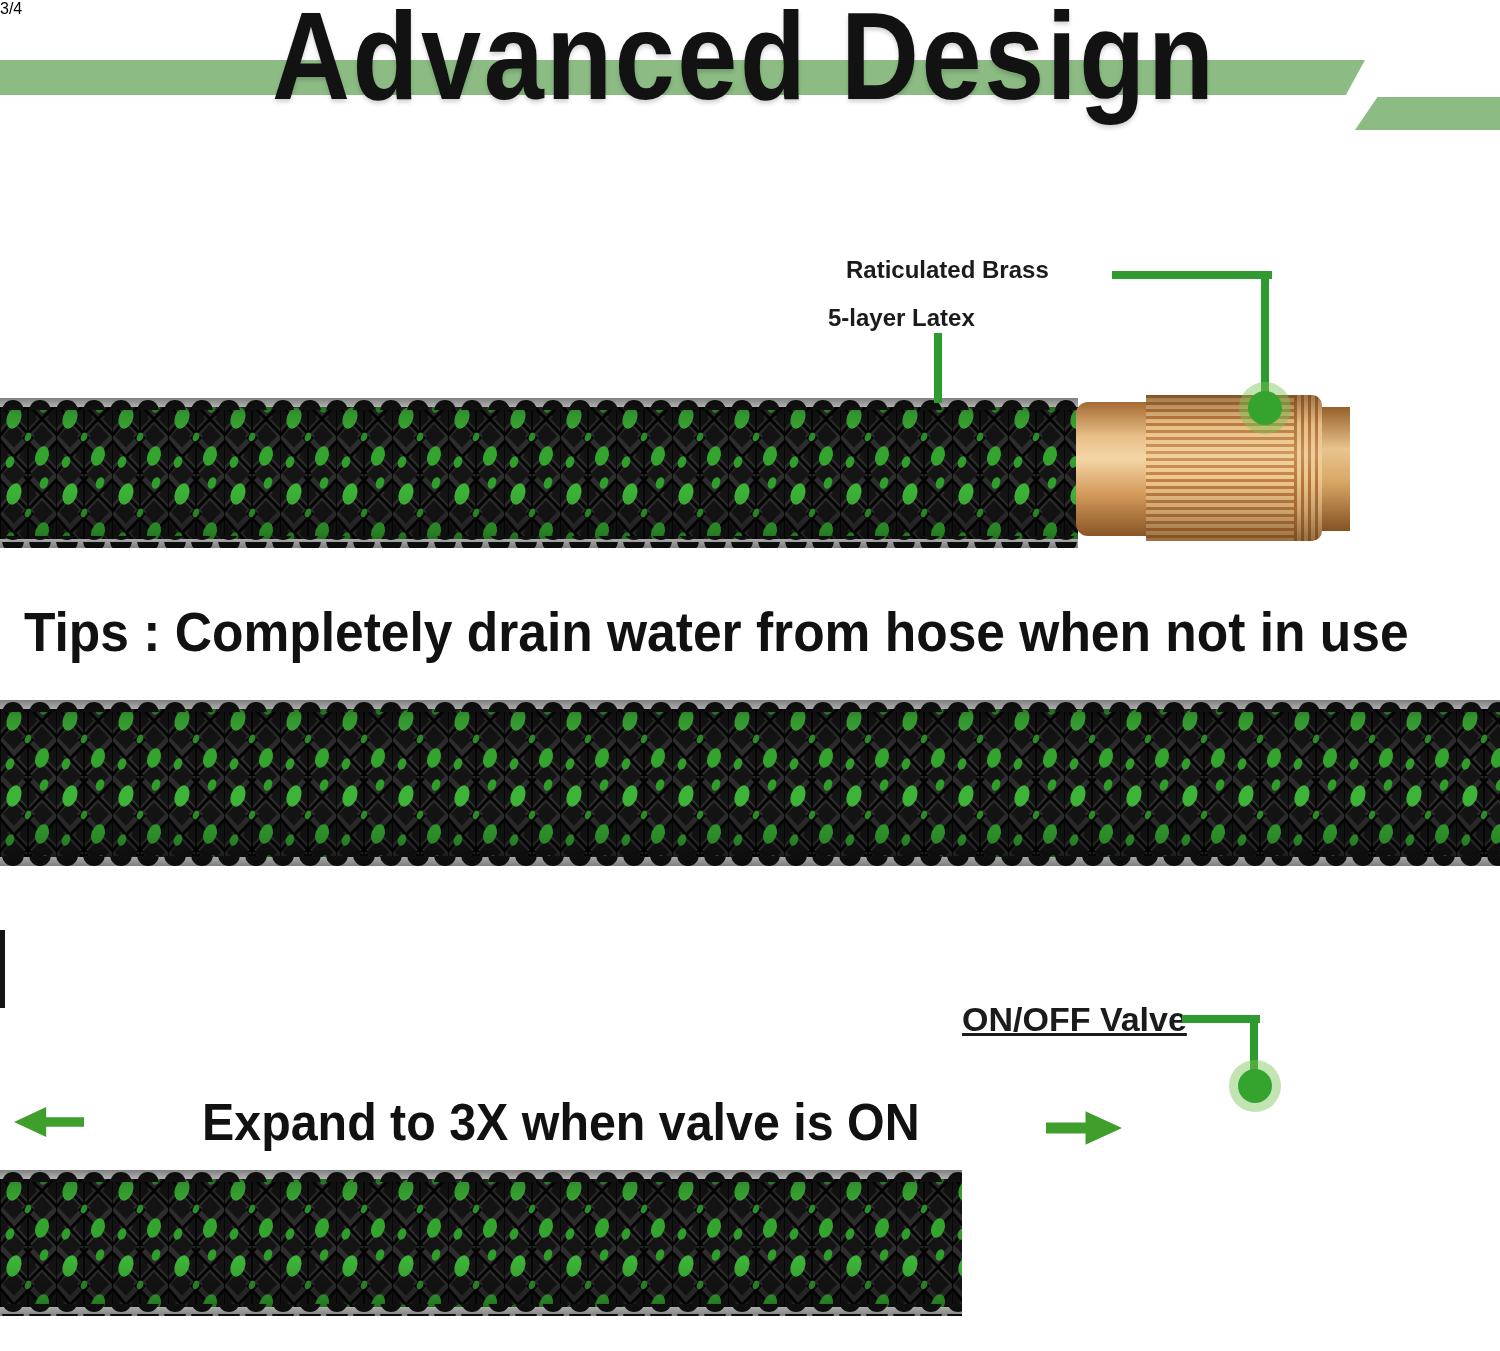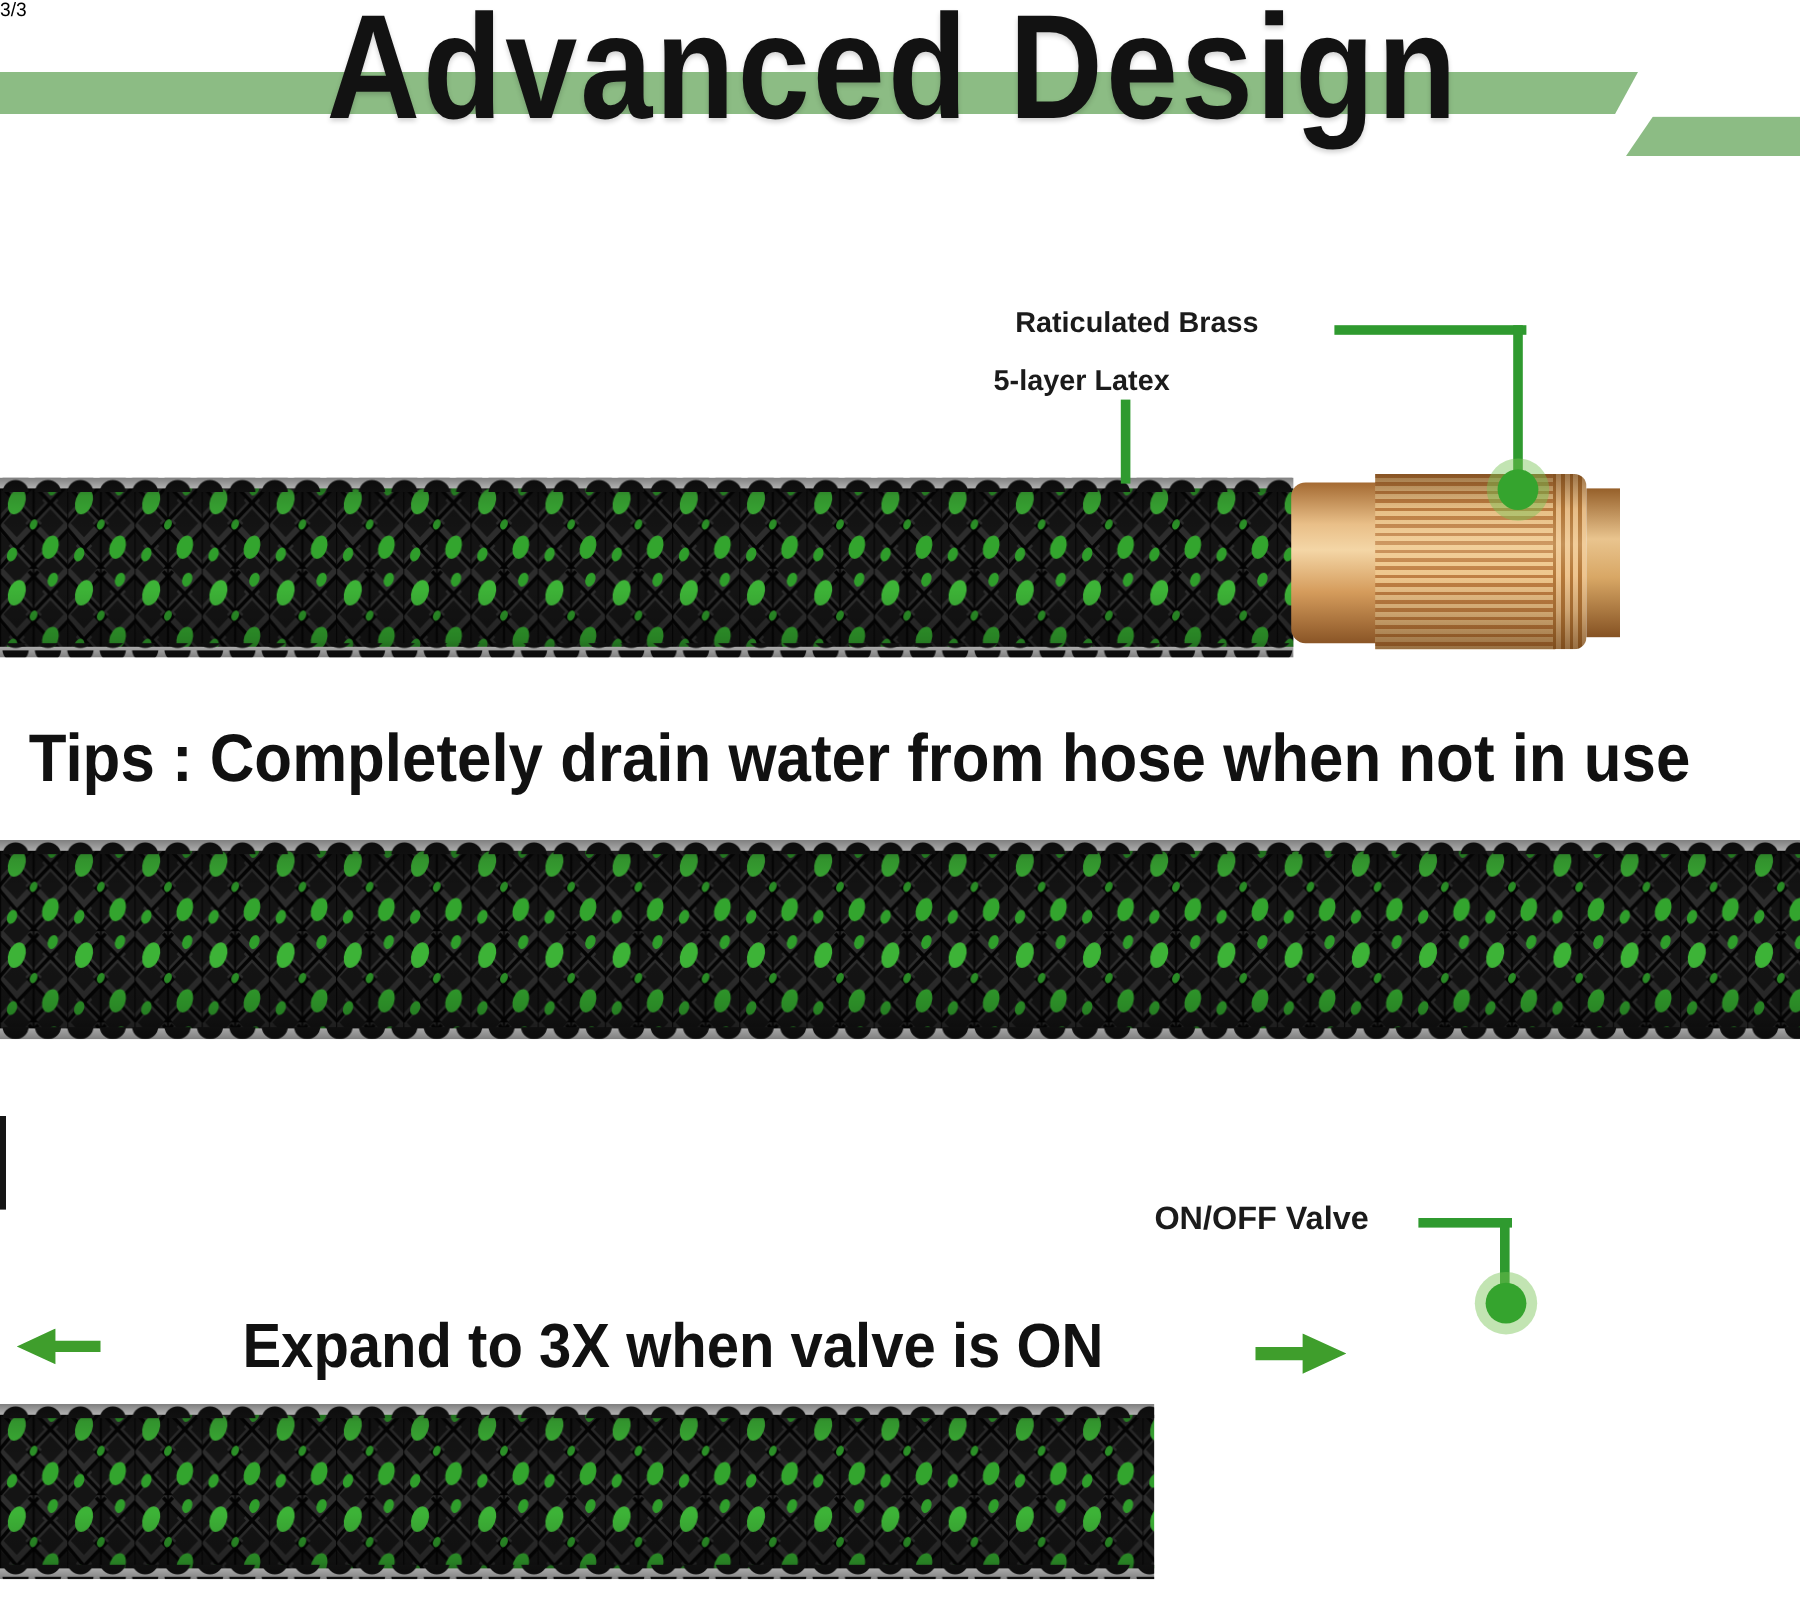--- a/index.html
+++ b/index.html
@@ -13,21 +13,21 @@
   #band-tail{left:1355px;top:97px;width:145px;height:33px;
     clip-path:polygon(15.5% 0,100% 0,100% 100%,0 100%);}
   #main-title{left:272px;top:-6px;font-size:124px;font-weight:700;color:#121212;
     letter-spacing:3px;white-space:nowrap;line-height:1.0;
     transform:scaleX(.87);transform-origin:left top;
     text-shadow:0 3px 5px rgba(0,0,0,.18);z-index:5;}
   
   .callout-label{color:#1b1b1b;font-size:24px;line-height:1.15;white-space:nowrap;z-index:6;font-weight:bold;}
   #label-brass{left:846px;top:256px;}
   #label-latex{left:828px;top:304px;}
-  #label-valve{left:962px;top:1000px;font-size:27px;font-weight:700;}
+  #label-valve{left:962px;top:1000px;font-size:34px;font-weight:700;text-decoration:underline;}
   #tips-text{left:24px;top:599px;font-size:56px;font-weight:700;color:#111;
     white-space:nowrap;transform:scaleX(.92);transform-origin:left top;z-index:6;}
   #expand-text{left:202px;top:1092px;font-size:52px;font-weight:700;color:#111;
     white-space:nowrap;transform:scaleX(.93);transform-origin:left top;z-index:6;}
   
   .gline{background:#2f9a2f;z-index:7;}
   #line-brass-h{left:1112px;top:271px;width:160px;height:8px;}
   #line-brass-v{left:1261px;top:271px;width:8px;height:132px;}
   #line-latex-v{left:934px;top:333px;width:8px;height:70px;}
   #line-valve-h{left:1182px;top:1015px;width:78px;height:8px;}
@@ -196,20 +196,20 @@
   <rect x="0" y="9" width="962" height="128" fill="url(#braidPat)"></rect>
   <rect x="0" y="0" width="962" height="12" fill="url(#bumpTop)"></rect>
   <rect x="0" y="134" width="962" height="12" fill="url(#bumpBot)"></rect>
   <rect x="0" y="0" width="962" height="146" fill="url(#hoseShade)"></rect>
 </svg>
 
 <div class="abs" id="collar-bot" style="background:linear-gradient(180deg,#a46a32,#e9bf88 26%,#f4d6a6 42%,#d59c5c 68%,#8a5526);"></div>
 <div class="abs" id="knurl-bot"></div>
 <div class="abs" id="valve-stem"></div>
 <div class="abs" id="valve-body"></div>
-<div class="abs" id="valve-mark">3/3</div>
+<div class="abs" id="valve-mark">3/4</div>
 <div class="abs" id="thread-bot"></div>
 <div class="abs" id="valve-handle">
   <div id="handle-grooves"></div>
 </div>
 <div class="abs" id="valve-screw">
   <div id="screw-slot"></div>
 </div>
 
 </body></html>

